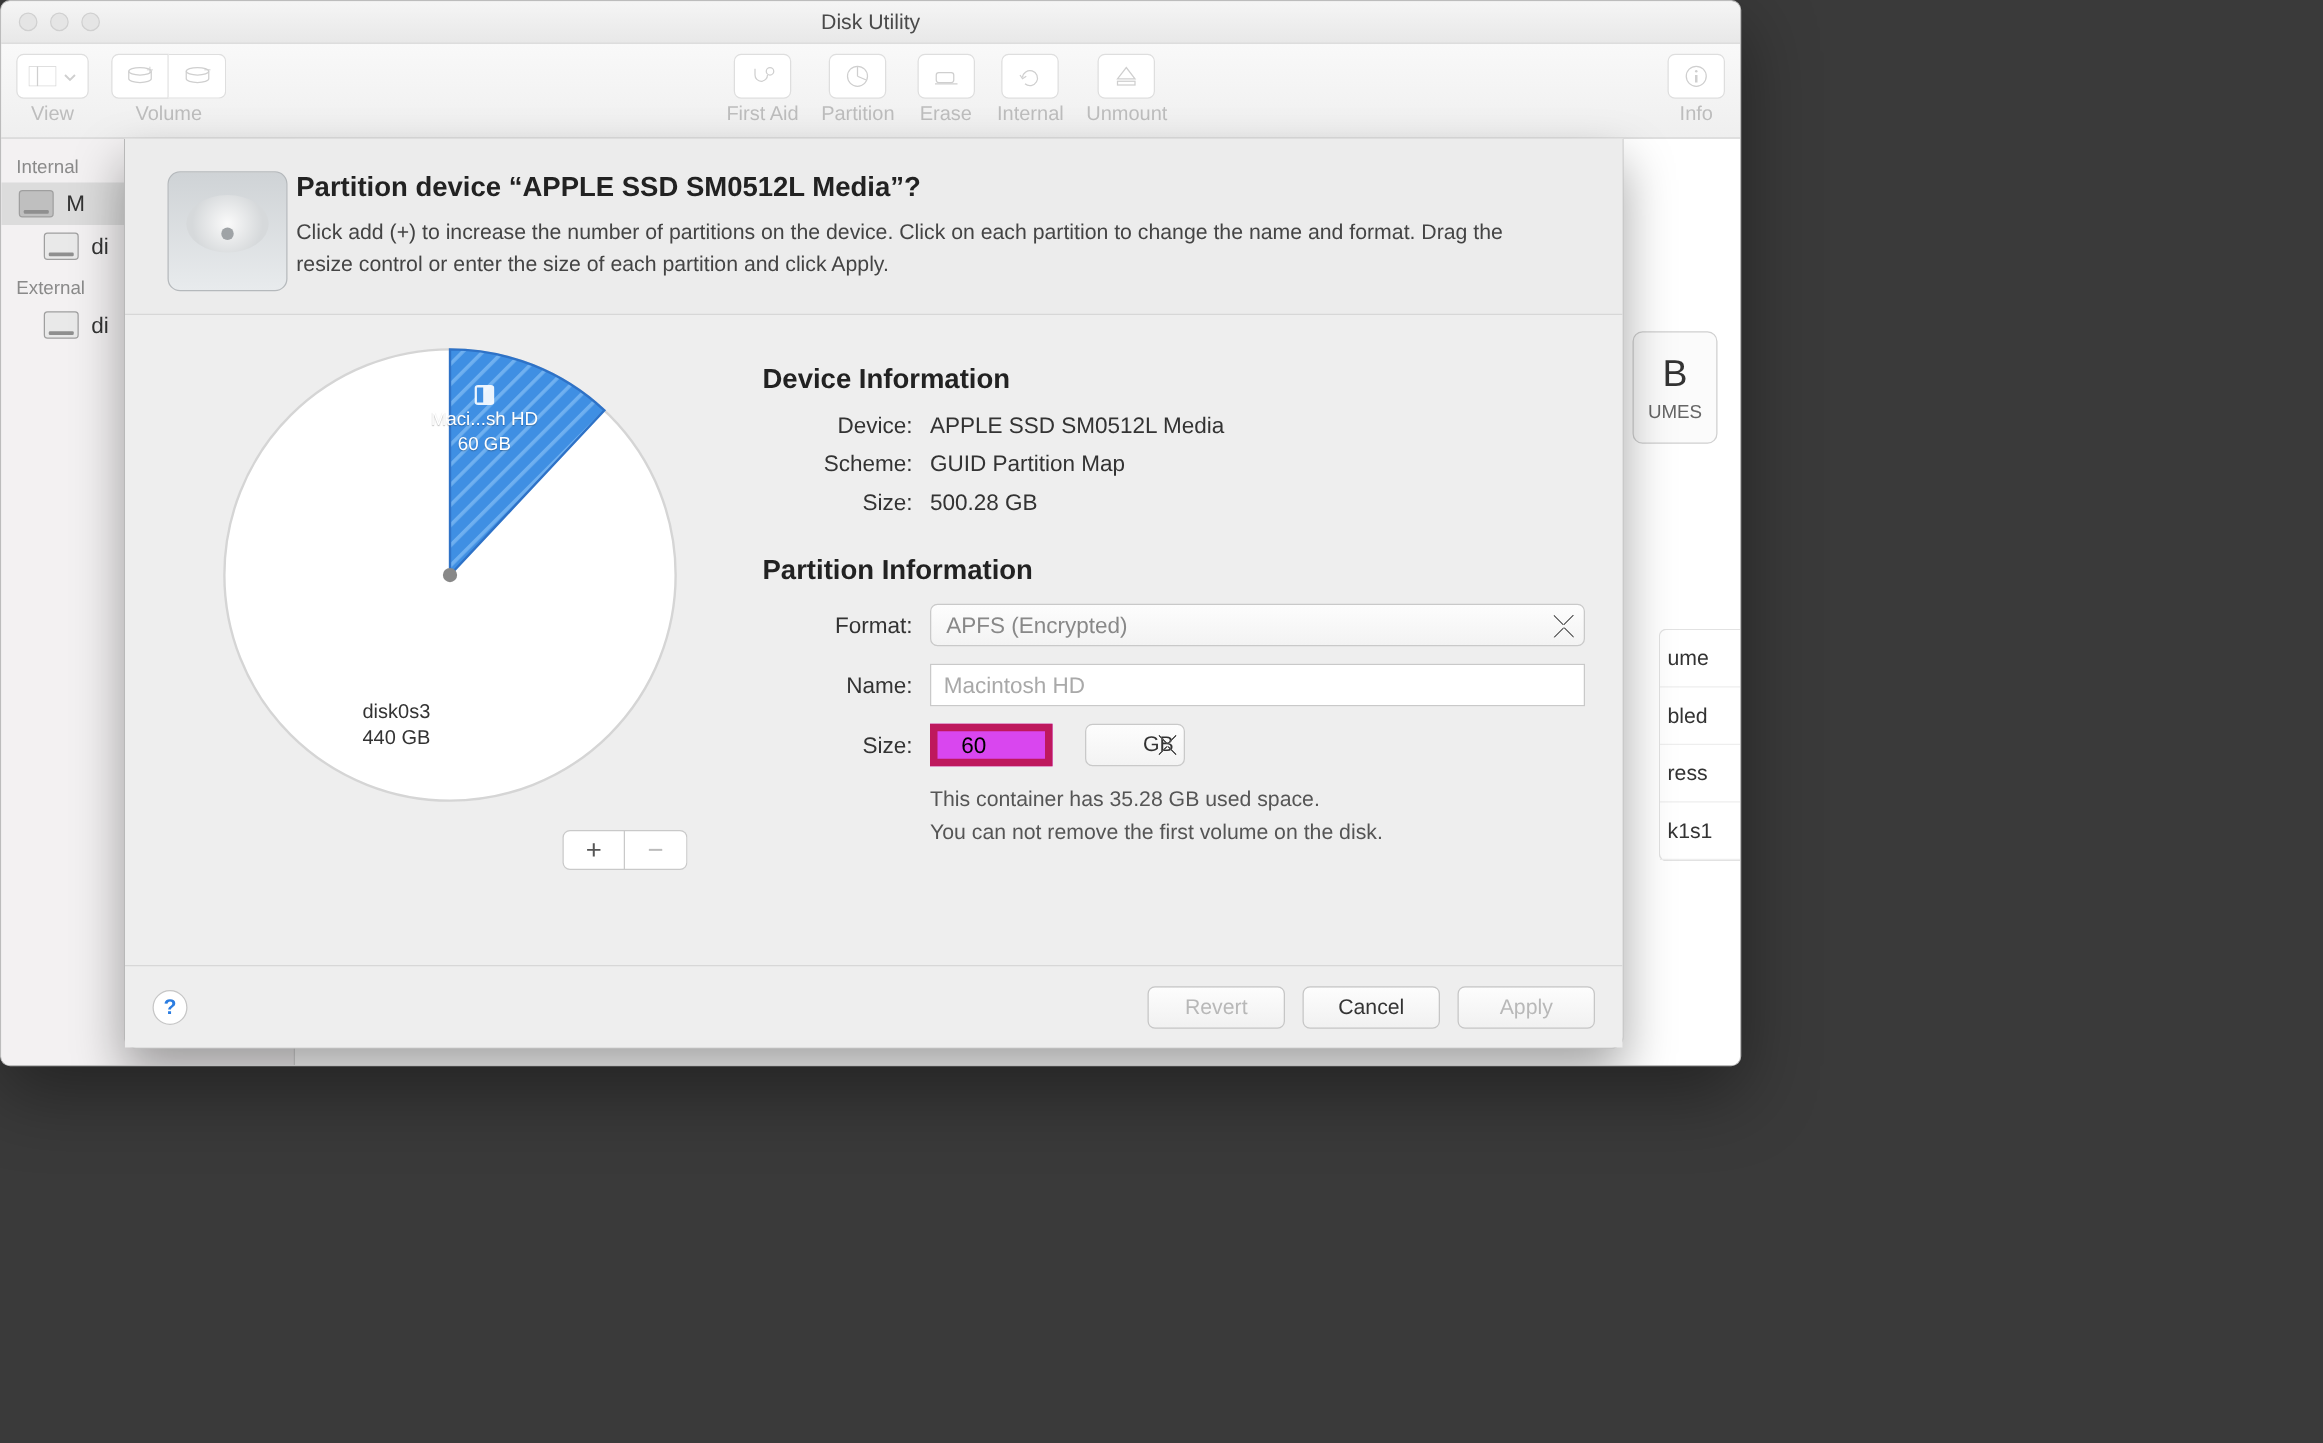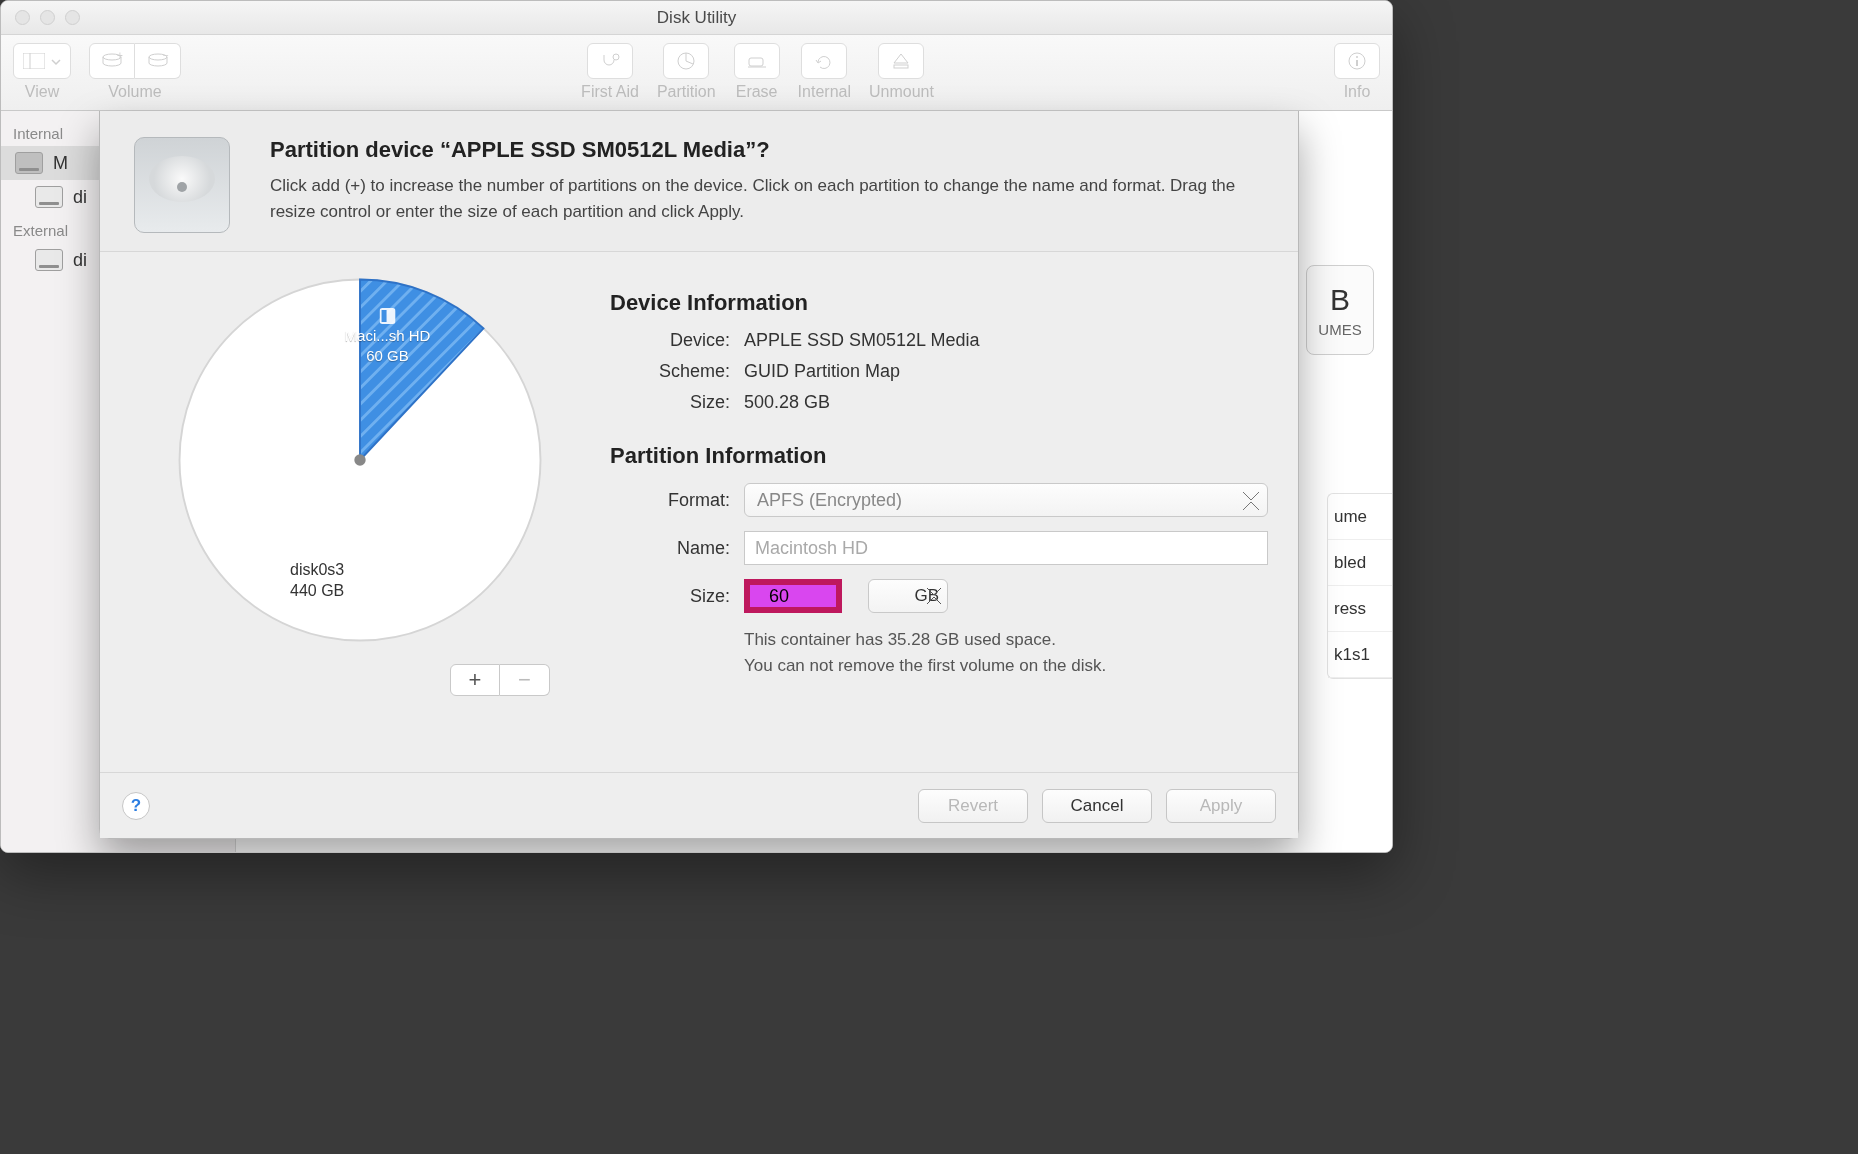--- a/index.html
+++ b/index.html
@@ -85,21 +85,21 @@
     background:#eeeeee;
     border:1px solid #b8b8b8;
     border-top:none;
     border-bottom-left-radius:10px;
     border-bottom-right-radius:10px;
     box-shadow: 0 20px 40px rgba(0,0,0,0.35);
     display:flex;
     flex-direction:column;
   }
   .sheet-header{
-    display:flex; gap:40px; padding:26px 34px 18px;
+    display:flex; gap:7px; padding:26px 34px 18px;
     border-bottom:1px solid #d7d7d7;
     background:#ececec;
   }
   .hdd-icon{
     width:96px;height:96px;flex-shrink:0;
     background:linear-gradient(#cfd3d6,#e8ebed);
     border-radius:10px;border:1px solid #b5b9bc;position:relative;
   }
   .hdd-icon::before{content:"";position:absolute;left:14px;right:14px;top:18px;bottom:30px;border-radius:50%;background:radial-gradient(circle at 50% 50%, #fafafa 0%, #d6d9db 70%);}
   .hdd-icon::after{content:"";position:absolute;left:42px;top:44px;width:10px;height:10px;border-radius:50%;background:#9fa3a6;}
@@ -315,21 +315,21 @@
         <span class="disk-glyph ext"></span>
         <span>di</span>
       </div>
     </div>
     <div class="main">
 
       <div class="peek-box">
         <div class="big">B</div>
         <div>UMES</div>
       </div>
-      <div style="position:absolute;right:0;top:382px;width:65px;border:1px solid #e2e2e2;border-right:none;border-radius:6px 0 0 6px;background:#fff">
+      <div style="position:absolute;right:0;top:392px;width:65px;border:1px solid #e2e2e2;border-right:none;border-radius:6px 0 0 6px;background:#fff">
         <div class="peek-item">ume</div>
         <div class="peek-item">bled</div>
         <div class="peek-item">ress</div>
         <div class="peek-item">k1s1</div>
       </div>
     </div>
   </div>
 
   <div class="sheet">
     <div class="sheet-header">

